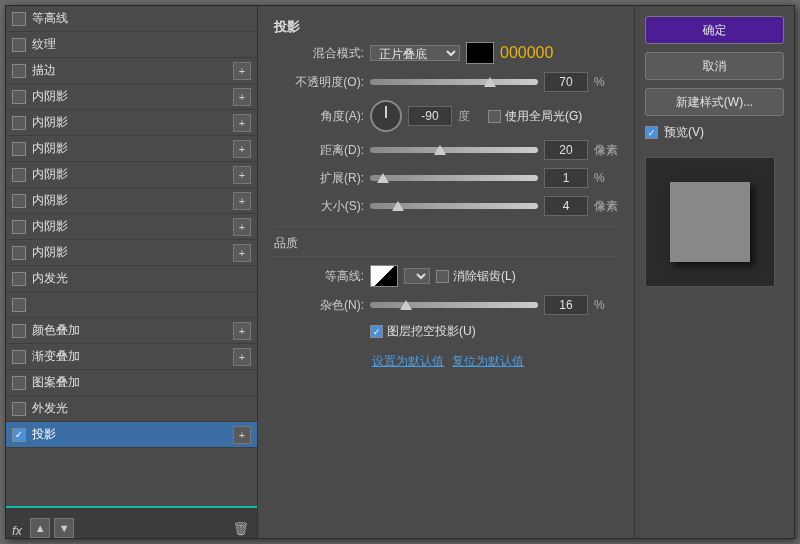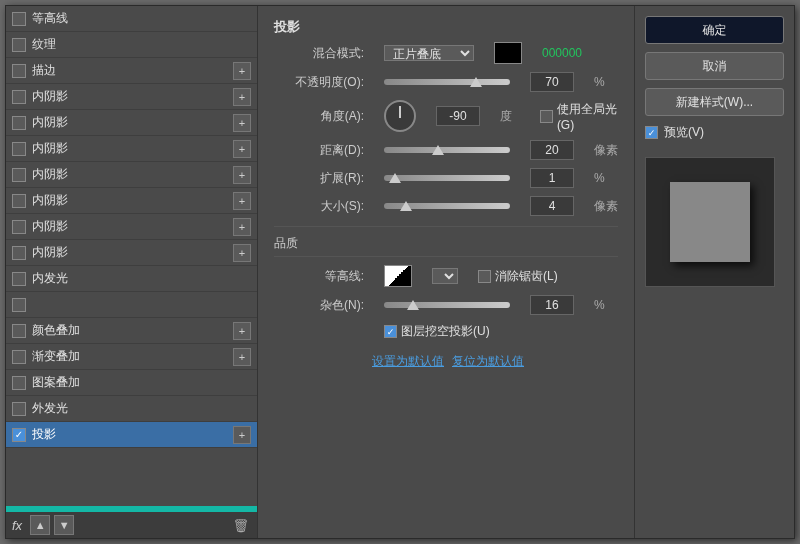--- a/index.html
+++ b/index.html
@@ -121,23 +121,23 @@
       display: flex;
       align-items: center;
       justify-content: center;
       font-size: 11px;
       color: #ccc;
       flex-shrink: 0;
     }
     .left-footer {
       height: 32px;
       background: #3c3c3c;
-      border-top: 6px solid #14b8a6;
-      display: flex;
-      align-items: center;
+      border-top: 2px solid #14b8a6;
+      display: flex;
+      align-items: flex-end;
       padding: 0 6px;
       gap: 4px;
     }
     .footer-btn {
       width: 20px;
       height: 20px;
       background: #5a5a5a;
       border: 1px solid #777;
       display: flex;
       align-items: center;
@@ -181,21 +181,21 @@
       font-size: 12px;
       color: #ccc;
       margin-bottom: 8px;
       border-bottom: 1px solid #555;
       padding-bottom: 4px;
     }
     .form-row {
       display: flex;
       align-items: center;
       margin-bottom: 8px;
-      gap: 20px;
+      gap: 6px;
     }
     .form-label {
       width: 90px;
       text-align: right;
       color: #ccc;
       font-size: 12px;
       flex-shrink: 0;
     }
     .slider-container {
       display: flex;
@@ -246,22 +246,22 @@
       min-width: 90px;
     }
     .color-swatch {
       width: 28px;
       height: 22px;
       background: #000;
       border: 1px solid #888;
       flex-shrink: 0;
     }
     .color-label {
-      font-size: 12px;
-      color: #22c55e;
+      font-size: 16px;
+      color: #eab308;
     }
     .angle-dial {
       width: 32px;
       height: 32px;
       border-radius: 50%;
       border: 2px solid #888;
       background: #3a3a3a;
       display: flex;
       align-items: center;
       justify-content: center;
@@ -345,21 +345,21 @@
       border: 1px solid #777;
       color: #e0e0e0;
       font-size: 12px;
       cursor: pointer;
       display: flex;
       align-items: center;
       justify-content: center;
       border-radius: 3px;
     }
     .action-btn.primary {
-      background: #0f172a;
+      background: #4c1d95;
     }
     .preview-checkbox {
       display: flex;
       align-items: center;
       gap: 6px;
     }
     .preview-box {
       width: 130px;
       height: 130px;
       background: #2a2a2a;

